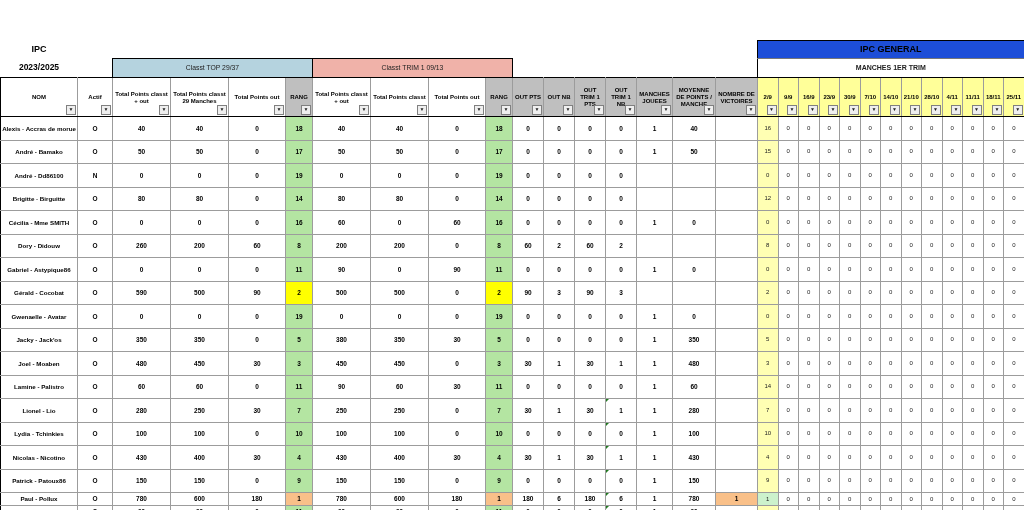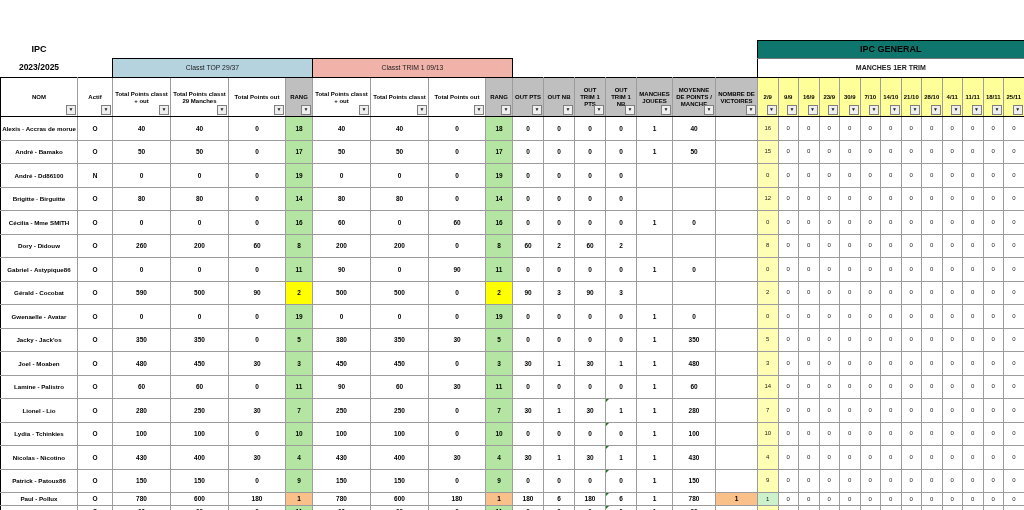--- a/index.html
+++ b/index.html
@@ -5,21 +5,21 @@
   html,body{margin:0;padding:0;background:#fff;}
   body{width:1024px;height:510px;font-family:"Liberation Sans","DejaVu Sans",sans-serif;overflow:hidden;}
   table{border-collapse:collapse;table-layout:fixed;width:1024px;margin-top:40px;}
   td{padding:0;margin:0;text-align:center;vertical-align:middle;font-size:6.5px;font-weight:bold;
      color:#000;border:1px solid #9c9c9c;overflow:hidden;position:relative;line-height:1.15;}
   
   td.plain{border:none;background:#fff;}
   
   tr.rA td{height:17px;}
   td.t-ipc{border:none;font-size:9px;font-weight:bold;}
-  td.t-general{border:1.5px solid #000;border-bottom:1px solid #777;font-size:9px;font-weight:bold;background:#0f766e;}
+  td.t-general{border:1.5px solid #000;border-bottom:1px solid #777;font-size:9px;font-weight:bold;background:#1d4ed8;}
   
   tr.rB td{height:18px;}
   td.t-season{border:none;font-size:8.5px;font-weight:bold;}
   td.sec{border:1.5px solid #000;font-weight:normal;font-size:6.8px;color:#222;}
   td.sec-manches{font-weight:bold;font-size:7px;background:#fff;}
   
   tr.rC td{height:38px;border-top:1px solid #000;border-bottom:1.5px solid #000;}
   .h .lab{display:block;padding:1px 1px 0 1px;word-wrap:break-word;}
   .flt{position:absolute;right:1px;bottom:1px;width:8px;height:8px;background:#efefef;
        border:1px solid #808080;font-size:5px;line-height:7px;text-align:center;color:#222;}

